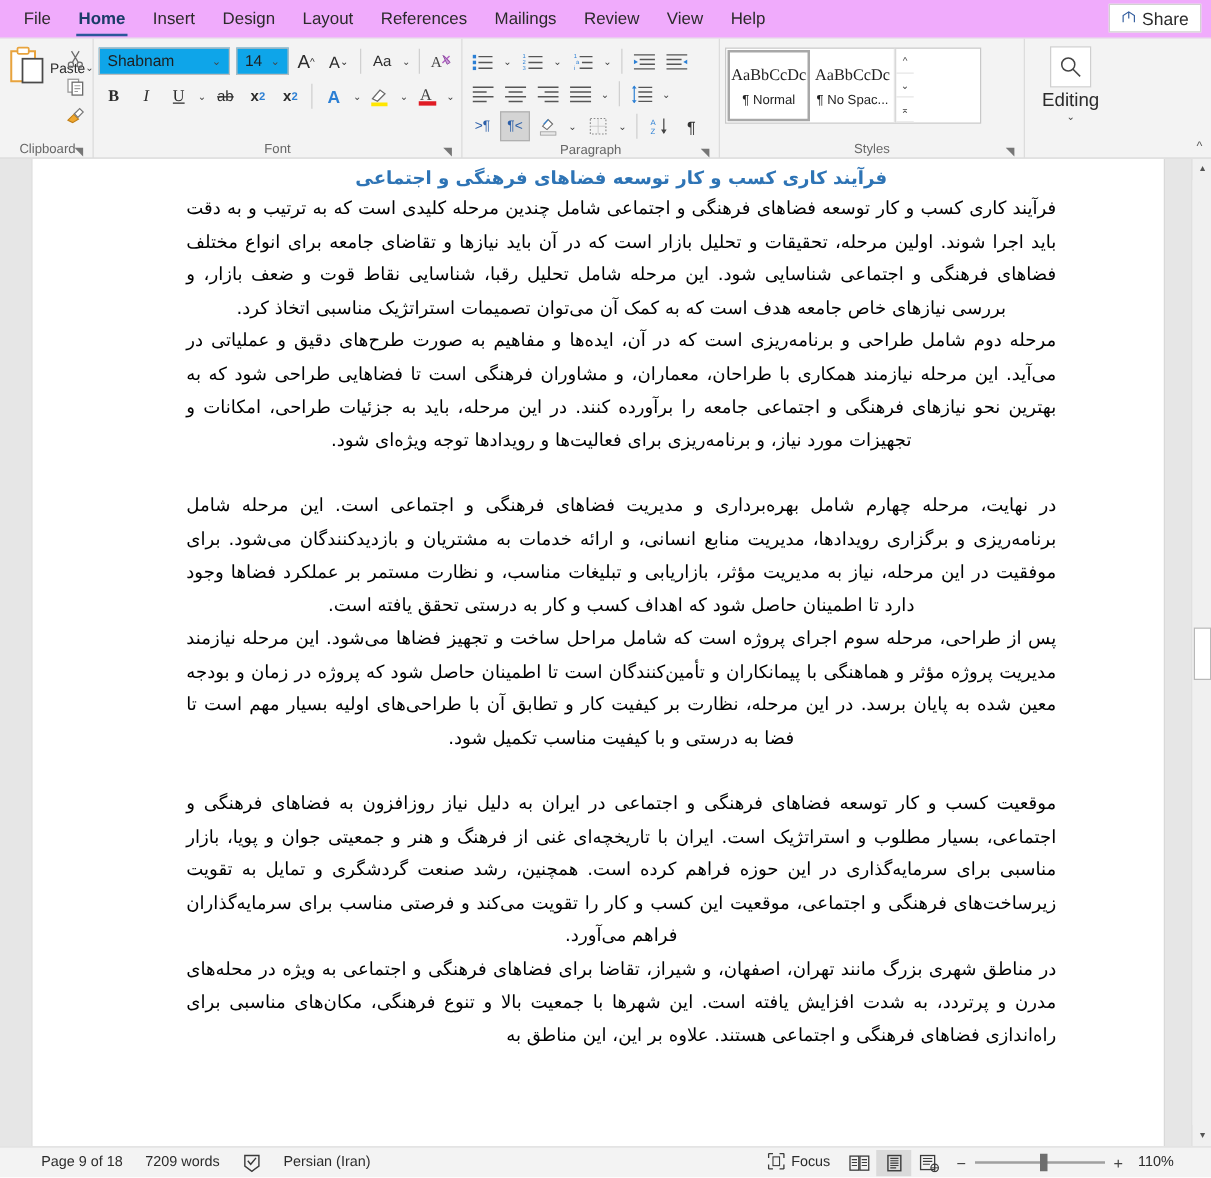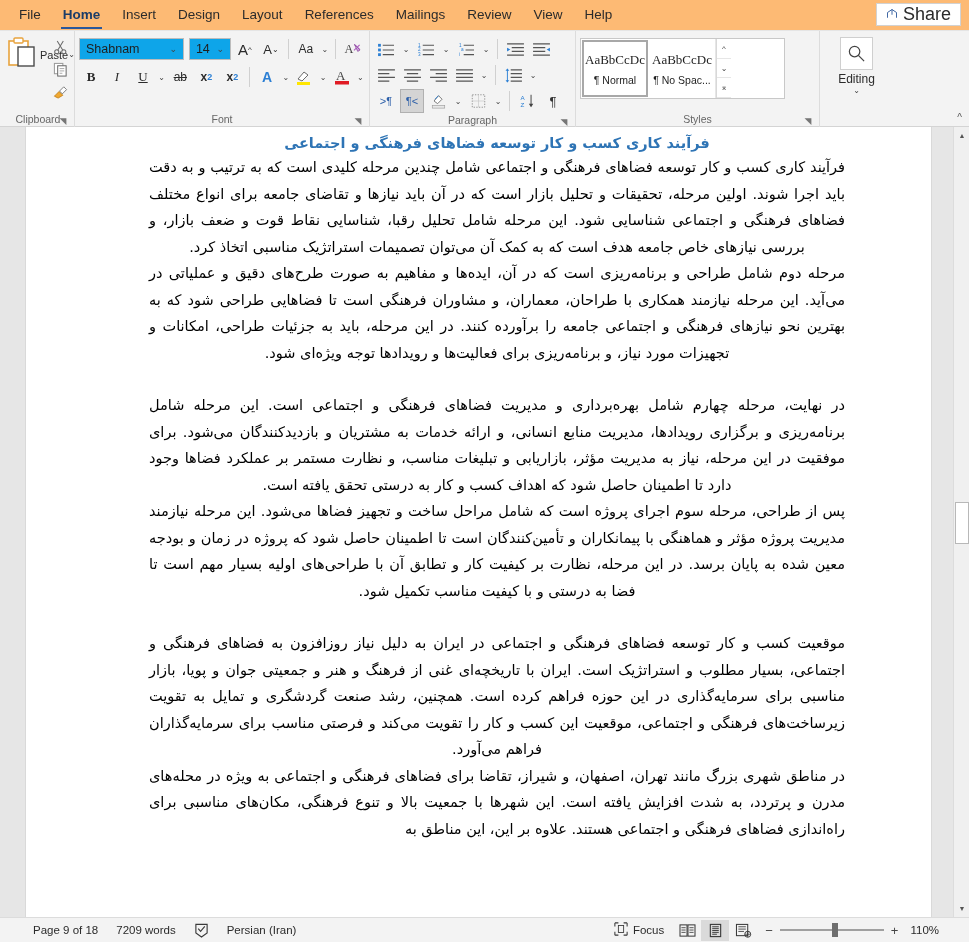--- a/index.html
+++ b/index.html
@@ -14,21 +14,21 @@
   #app {
     width: 969px; height: 942px;
     position: relative;
     display: flex; flex-direction: column;
     background: #ffffff;
   }
 
   
   .tabbar {
     height: 31px;
-    background: #fdba74;
+    background: #f0abfc;
     border-bottom: 1px solid #e5e5e5;
     display: flex;
     align-items: flex-end;
     padding-left: 8px;
     flex: 0 0 31px;
     position: relative;
   }
   .tab {
     font-size: 13.5px;
     color: #2b2b2b;
@@ -46,21 +46,21 @@
     height: 2.5px; background: #2b579a;
   }
   .share-btn {
     position: absolute;
     right: 8px; top: 3px;
     height: 23px;
     border: 1px solid #d2d2d2;
     background: #ffffff;
     display: flex; align-items: center; gap: 5px;
     padding: 0 9px;
-    font-size: 18px; color: #2b2b2b;
+    font-size: 14px; color: #2b2b2b;
     cursor: default;
   }
 
   
   .ribbon {
     height: 96px;
     background: #f3f3f3;
     border-bottom: 1px solid #d4d4d4;
     display: flex;
     flex: 0 0 96px;
@@ -146,21 +146,21 @@
   .style-prev.h1 { font-size: 16px; color: #2e74b5; font-weight: 400; }
   .style-name { font-size: 10.5px; color: #1f1f1f; margin-top: 6px; white-space: nowrap; }
   .gallery-nav { width: 15px; display: flex; flex-direction: column; border-left: 1px solid #d8d8d8; }
   .gnav { flex: 1; display: flex; align-items: center; justify-content: center; font-size: 8px; color: #444; border-bottom: 1px solid #e6e6e6; cursor: default; }
 
   
   .g-edit { width: 74px; }
   .g-edit .group-body { justify-content: center; padding-top: 3px; }
   .edit-col { display: flex; flex-direction: column; align-items: center; width: 100%; cursor: default; }
   .edit-box { width: 33px; height: 33px; border: 1px solid #cfcfcf; background: #fff; display: flex; align-items: center; justify-content: center; }
-  .edit-lbl { font-size: 12px; color: #2b2b2b; margin-top: 2px; }
+  .edit-lbl { font-size: 15px; color: #2b2b2b; margin-top: 2px; }
   .ribbon-collapse { position: absolute; right: 7px; bottom: 3px; font-size: 10px; color: #555; cursor: default; }
 
   
   .docarea {
     flex: 1;
     background: #e6e6e6;
     position: relative;
     overflow: hidden;
     display: flex;
   }

